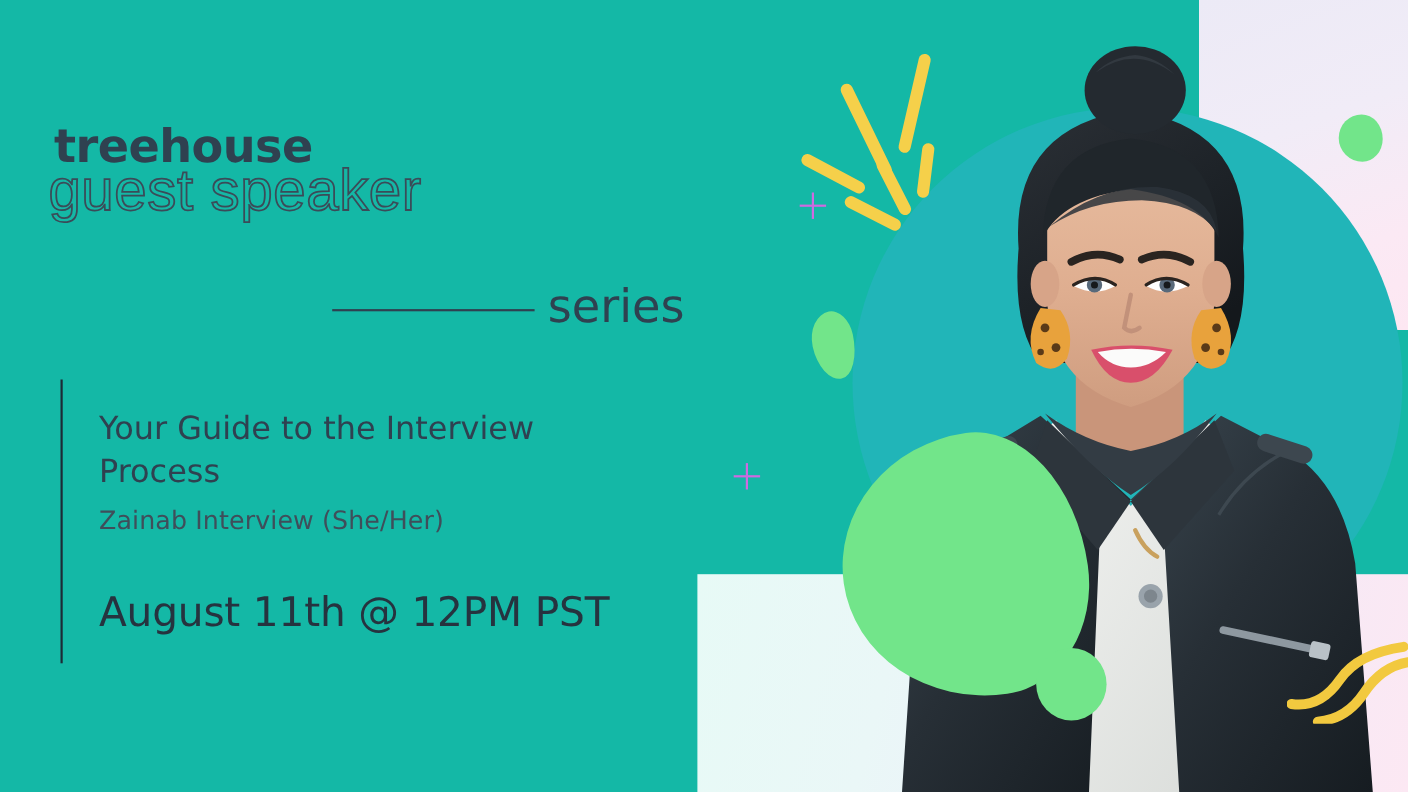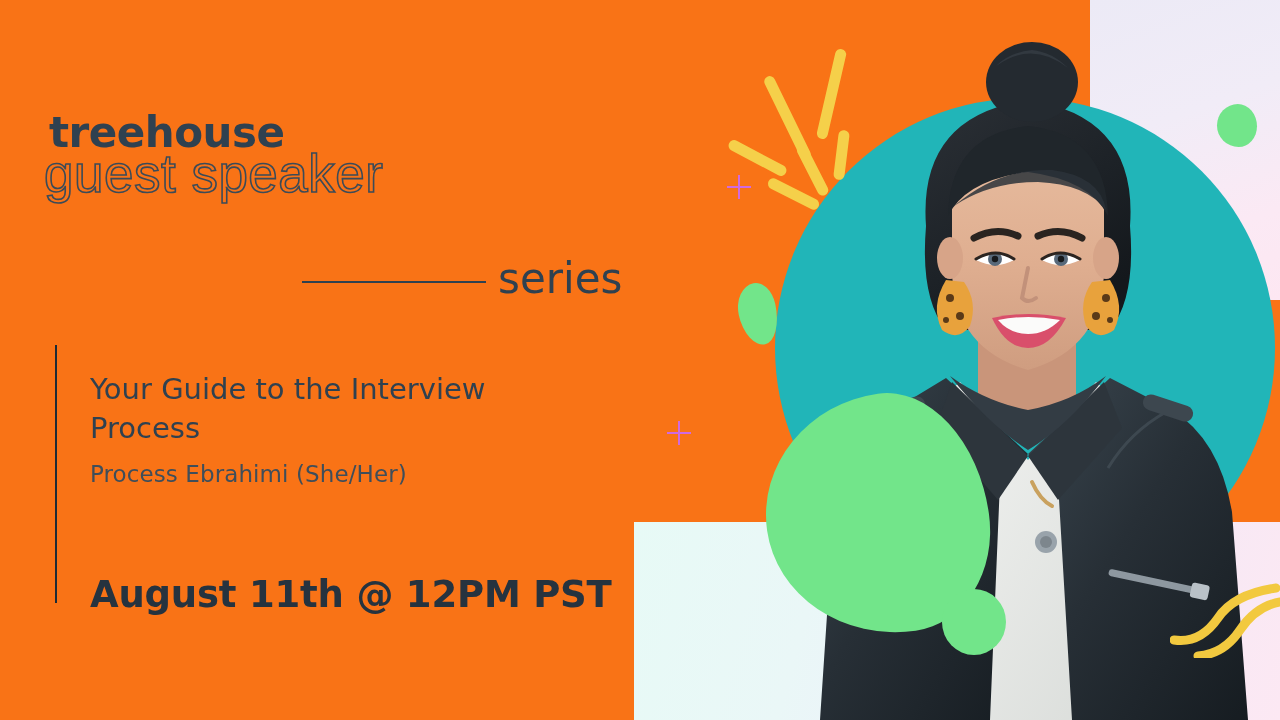--- a/index.html
+++ b/index.html
@@ -11,21 +11,21 @@
   body {
     font-family: "Liberation Sans", sans-serif;
     -webkit-font-smoothing: antialiased;
   }
 
   #stage {
     position: relative;
     width: 1280px;
     height: 720px;
     overflow: hidden;
-    background: #f97316;
+    background: #14b8a6;
   }
 
   
   .panel-pastel-tr {
     position: absolute;
     left: 1090px;
     top: 0;
     width: 190px;
     height: 300px;
     background: linear-gradient(160deg, #eceaf6 0%, #f1ecf7 40%, #fbe9f4 75%, #fde7f2 100%);
@@ -212,25 +212,24 @@
     font-weight: 400;
     color: #3f4e5a;
     letter-spacing: 0.1px;
     font-family: "DejaVu Sans", sans-serif;
   }
   .datetime {
     position: absolute;
     left: 90px;
     top: 535px;
     font-size: 37px;
-    font-weight: 700;
+    font-weight: 400;
     letter-spacing: -0.2px;
     color: #26333f;
     font-family: "DejaVu Sans", sans-serif;
-    margin-top: 38px;
   }
 </style>
 </head>
 <body>
 
 <div id="stage">
 
   <div class="panel-pastel-tr"></div>
   <div class="panel-pastel-bl"></div>
 
@@ -372,18 +371,18 @@
   <div class="headline-outline">guest speaker</div>
 
   <div class="series-rule"></div>
 
   <div class="series-word">series</div>
 
   <div class="vrule"></div>
 
   <div class="talk-title">Your Guide to the Interview Process</div>
 
-  <div class="speaker-name">Process Ebrahimi (She/Her)</div>
+  <div class="speaker-name">Zainab Interview (She/Her)</div>
 
 
   <div class="datetime">August 11th @ 12PM PST</div>
 
 </div>
 
 </body></html>

